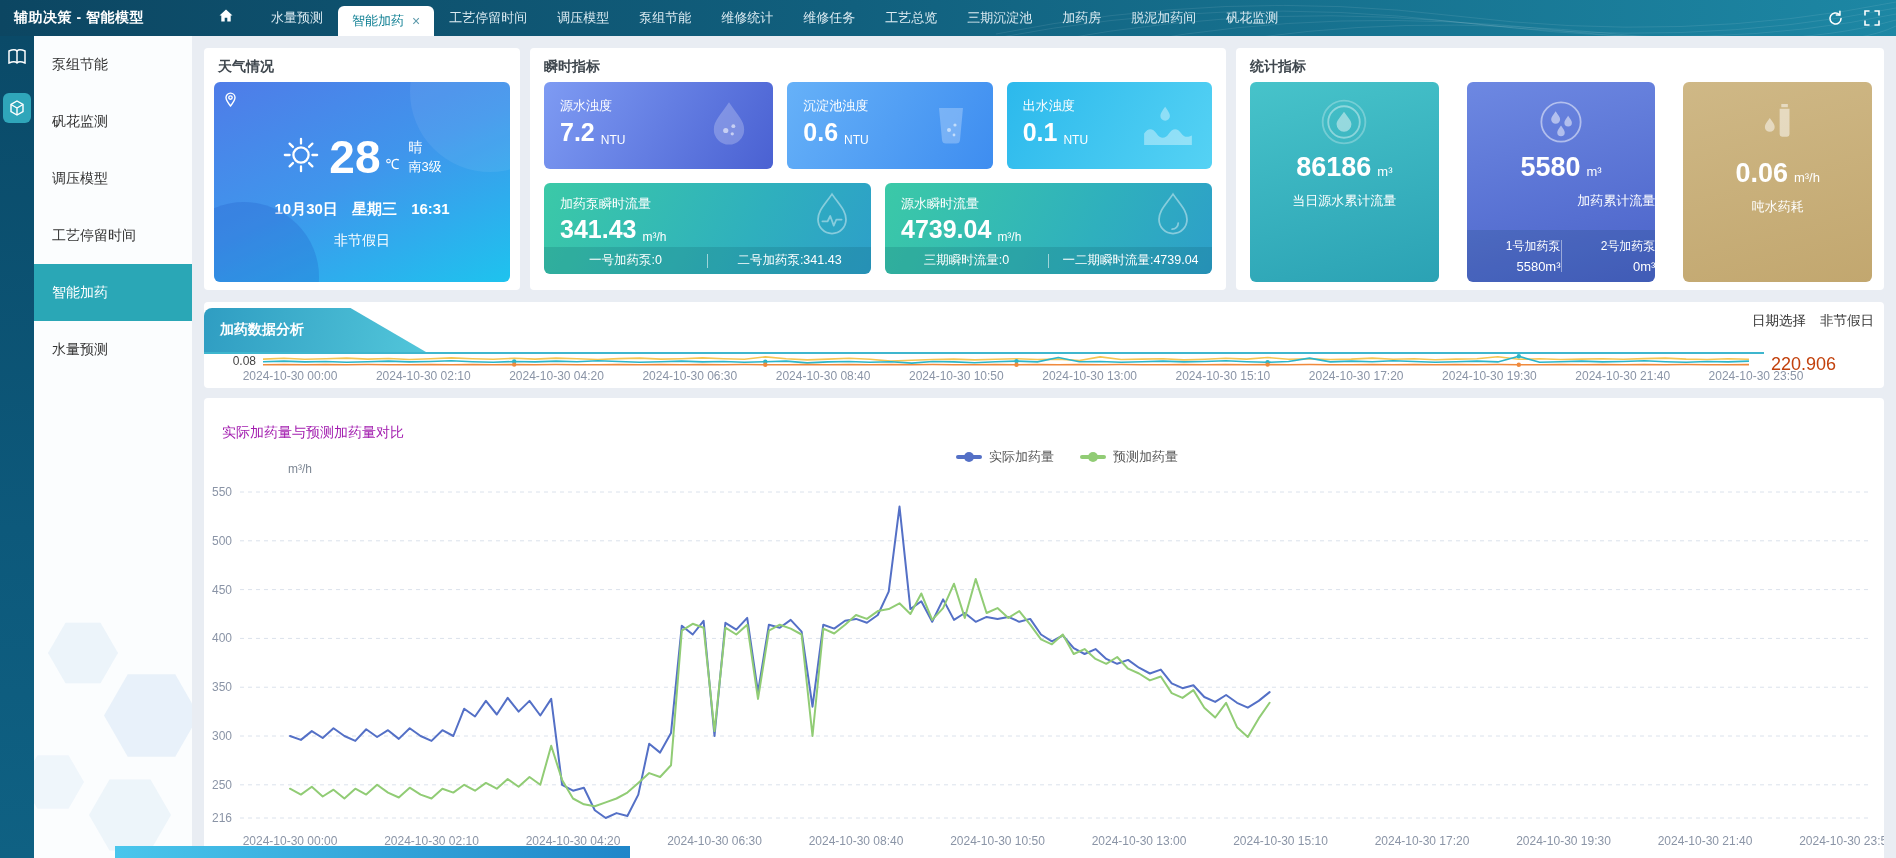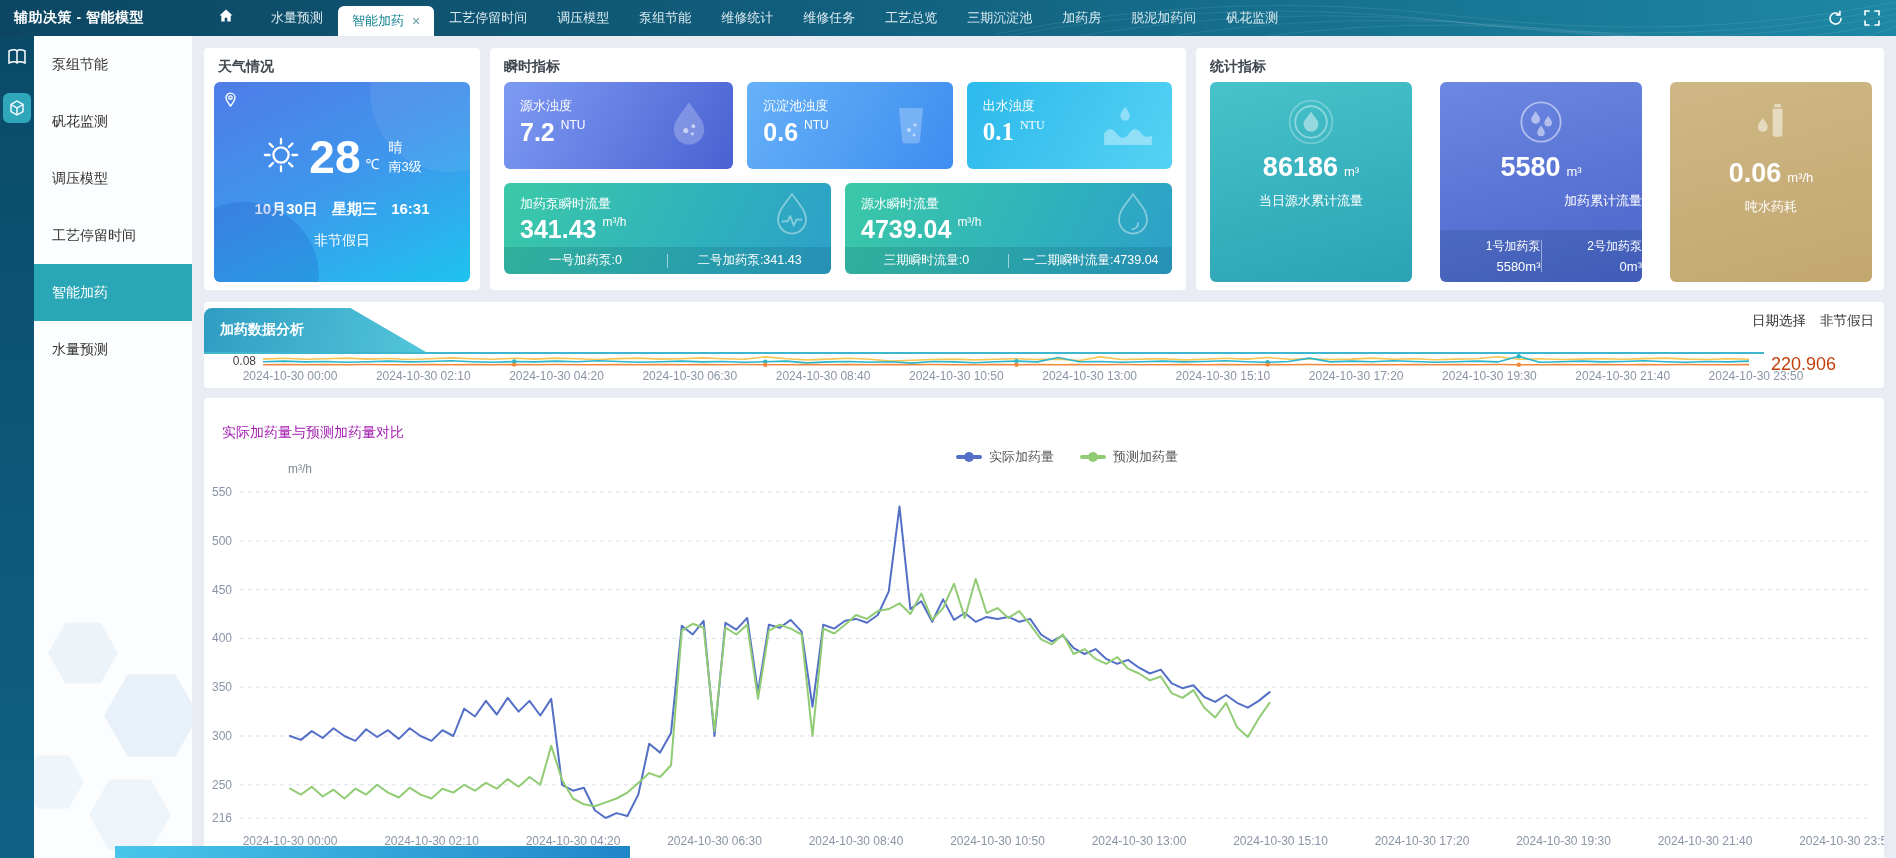--- a/index.html
+++ b/index.html
@@ -32,21 +32,21 @@
   .hex { position:absolute; clip-path:polygon(25% 6.7%,75% 6.7%,100% 50%,75% 93.3%,25% 93.3%,0% 50%); background:#d9e8f6; z-index:1; }
 
   
   .content { position:absolute; left:192px; top:36px; right:0; bottom:0; }
   .panel { background:#fff; border-radius:4px; position:relative; }
   .panel-title { position:absolute; left:14px; top:10px; font-size:14px; color:#3f474e; font-weight:bold; }
 
   .top-row { position:absolute; left:12px; top:12px; width:1680px; height:242px; display:flex; gap:10px; }
 
   
-  .weather-panel { width:276px; }
+  .weather-panel { width:316px; }
   .weather-card { position:absolute; left:10px; right:10px; top:34px; bottom:8px; border-radius:6px; overflow:hidden; color:#fff;
     background:linear-gradient(155deg,#4f7ce8 0%,#3f96ec 48%,#1ec3ee 100%); }
   .w-pin { position:absolute; left:10px; top:10px; }
   .w-main { display:flex; align-items:center; justify-content:center; margin-top:52px; gap:9px; }
   .w-temp { font-size:46px; font-weight:bold; line-height:1; }
   .w-deg { font-size:14px; align-self:flex-end; margin:0 0 7px -4px; }
   .w-cond { font-size:14px; line-height:1.45; }
   .w-wind { font-size:13px; }
   .w-date { text-align:center; margin-top:20px; font-size:15px; font-weight:bold; }
   .w-date span { margin:0 5px; }
@@ -54,24 +54,24 @@
   .w-circle { position:absolute; left:-45px; bottom:-70px; width:150px; height:150px; border-radius:50%; background:rgba(28,76,190,.22); }
   .w-circle2 { position:absolute; right:-60px; top:-70px; width:160px; height:160px; border-radius:50%; background:rgba(255,255,255,.07); }
 
   
   .instant-panel { width:696px; }
   .row1 { position:absolute; left:14px; right:14px; top:34px; height:87px; display:flex; gap:14px; }
   .row2 { position:absolute; left:14px; right:14px; top:135px; height:91px; display:flex; gap:14px; }
   .m-card { flex:1; border-radius:6px; position:relative; color:#fff; overflow:hidden; }
   .grad-b1 { background:linear-gradient(120deg,#7e9bf3 0%,#4a61d2 100%);padding-left:24px; }
   .grad-b2 { background:linear-gradient(120deg,#66b1f8 0%,#3e8df0 100%); }
-  .grad-b3 { background:linear-gradient(120deg,#2cb9ec 0%,#55d2f4 100%);font-family:Liberation Serif, serif; }
+  .grad-b3 { background:linear-gradient(120deg,#2cb9ec 0%,#55d2f4 100%); }
   .grad-t  { background:linear-gradient(115deg,#3bc9a7 0%,#2fb0bd 62%,#2d9fc9 100%); }
   .m-label { position:absolute; left:16px; top:15px; font-size:13px; }
-  .m-value { position:absolute; left:16px; top:36px; display:flex; align-items:flex-start; }
+  .m-value { position:absolute; left:16px; top:36px; display:flex; align-items:flex-end; }
   .m-num { font-size:25px; font-weight:bold; }
   .m-unit { font-size:12px; margin-left:6px; }
   .m-icon { position:absolute; right:18px; top:50%; transform:translateY(-50%); opacity:.85; }
   .row2 .m-icon { top:38%; }
   .m-footer { position:absolute; left:0; right:0; bottom:0; height:27px; background:rgba(10,80,95,.18);
     display:flex; align-items:center; font-size:12.5px; border-radius:0 0 6px 6px; }
   .m-footer .cell { flex:1; text-align:center; }
   .m-footer .vbar { width:1px; height:14px; background:rgba(255,255,255,.55); }
 
   

